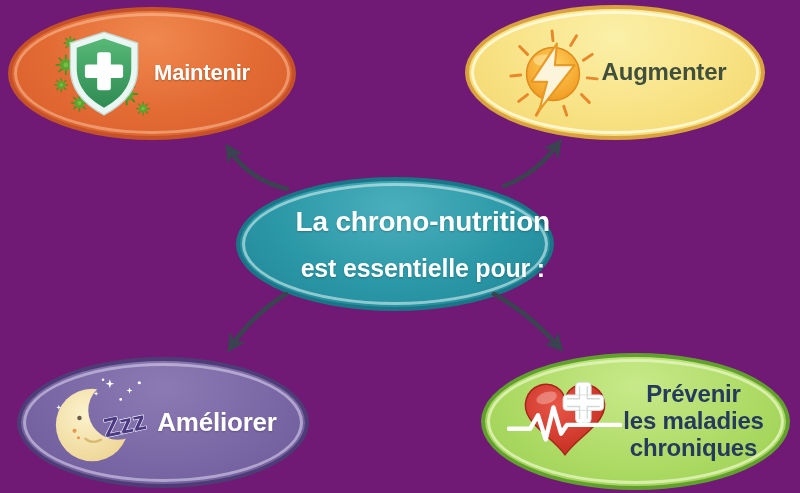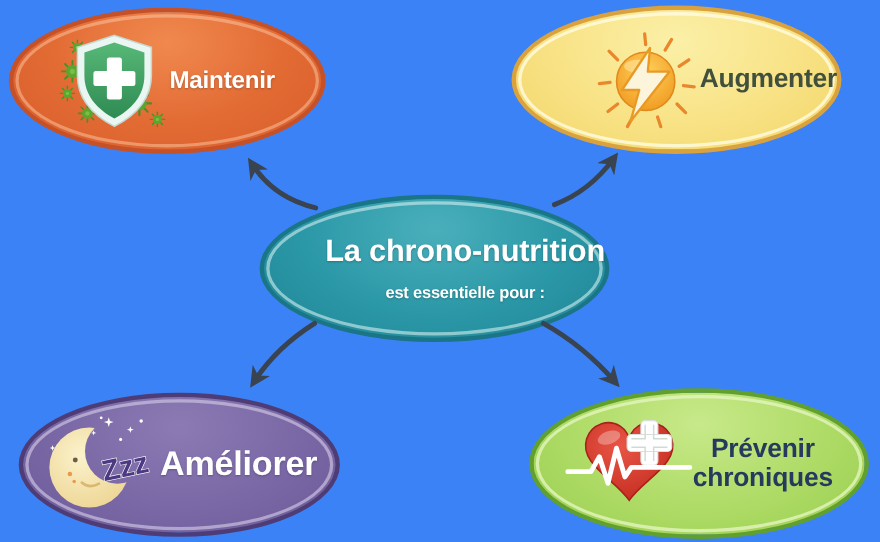--- a/index.html
+++ b/index.html
@@ -1,52 +1,52 @@
 <!DOCTYPE html>
 <html><head>
 <meta charset="utf-8">
 <style>
   html,body{margin:0;padding:0;background:#000;}
   #canvas{
-    position:relative;width:800px;height:493px;overflow:hidden;background:#3b82f6;
+    position:relative;width:800px;height:493px;overflow:hidden;background:#701a75;
     font-family:"Liberation Sans","DejaVu Sans",sans-serif;
   }
   .node{
     position:absolute;border-radius:50%;display:flex;align-items:center;justify-content:center;
     box-sizing:border-box;
   }
   .node .ring{position:absolute;inset:2px;border-radius:50%;pointer-events:none;}
   .node .content{position:relative;display:flex;align-items:center;justify-content:center;z-index:2;}
   .node .txt{font-weight:bold;text-align:center;line-height:1.12;letter-spacing:-0.2px;}
   .white-txt{color:#fff;text-shadow:0 1px 2px rgba(0,0,0,.25);}
 
   
   .node-tl{left:8px;top:7px;width:288px;height:133px;border:4px solid #C55128;
     background:radial-gradient(ellipse at 50% 22%,#F0894F 0%,#E26A33 55%,#D85E2B 100%);}
   .node-tl .ring{border:3px solid rgba(255,210,180,.45);}
   .node-tl .txt{font-size:22px;}
 
   
   .node-tr{left:465px;top:5px;width:300px;height:135px;border:4px solid #D9A23E;
-    background:radial-gradient(ellipse at 50% 22%,#FBF0A8 0%,#F8E285 55%,#F2D568 100%);justify-content:flex-end;}
+    background:radial-gradient(ellipse at 50% 22%,#FBF0A8 0%,#F8E285 55%,#F2D568 100%);}
   .node-tr .ring{border:3px solid rgba(255,252,226,.8);}
   .node-tr .txt{font-size:24px;color:#41503C;}
 
   
   .node-c{left:236px;top:177px;width:318px;height:134px;border:4px solid #1A7586;
     background:radial-gradient(ellipse at 50% 22%,#4AAFBB 0%,#2B98A7 55%,#1F8495 100%);justify-content:flex-end;}
   .node-c .ring{border:3px solid rgba(214,238,240,.6);}
   .node-c .txt-title{font-size:28px;}
-  .node-c .txt-sub{font-size:15px;margin-top:16px;}
+  .node-c .txt-sub{font-size:25px;margin-top:16px;}
 
   
   .node-bl{left:17px;top:357px;width:292px;height:131px;border:4px solid #4E3C76;
     background:radial-gradient(ellipse at 50% 22%,#8C7AB4 0%,#7A68A6 55%,#6C5A98 100%);}
   .node-bl .ring{border:3px solid rgba(208,199,228,.65);}
-  .node-bl .txt{font-size:31px;}
+  .node-bl .txt{font-size:26px;}
 
   
   .node-br{left:481px;top:353px;width:309px;height:137px;border:4px solid #619F2F;
     background:radial-gradient(ellipse at 50% 22%,#C8E98A 0%,#AEDB66 55%,#99CE4E 100%);}
   .node-br .ring{border:3px solid rgba(228,245,190,.8);}
   .node-br .txt{font-size:24px;color:#263A5E;text-align:center;}
 
   .icon-box{flex:0 0 auto;display:flex;align-items:center;justify-content:center;}
   #arrows{position:absolute;left:0;top:0;pointer-events:none;z-index:1;}
   .zzz{font-weight:bold;font-family:"Liberation Sans","DejaVu Sans",sans-serif;}
@@ -212,18 +212,19 @@
           <g transform="translate(79,30)">
             <rect x="-8" y="-21" width="16" height="42" rx="4" fill="#fff" stroke="#D9E0DC" stroke-width="1"></rect>
             <rect x="-21" y="-8" width="42" height="16" rx="4" fill="#fff" stroke="#D9E0DC" stroke-width="1"></rect>
             <path d="M-4,-17 V-4 H-17 M4,-17 V-4 H17 M-4,17 V4 H-17 M4,17 V4 H17" stroke="#D2DAD5" stroke-width="1.4" fill="none"></path>
           </g>
           <polyline points="2,57 24,57 32,43 40,68 48,35 56,62 62,53 117,53" fill="none" stroke="#fff" stroke-width="4.6" stroke-linecap="round" stroke-linejoin="round"></polyline>
         </svg>
       </div>
       <div class="txt">
         <div>Prévenir</div>
+        <div>les maladies</div>
         <div>chroniques</div>
       </div>
     </div>
   </div>
 
 </div>
 
 </body></html>

